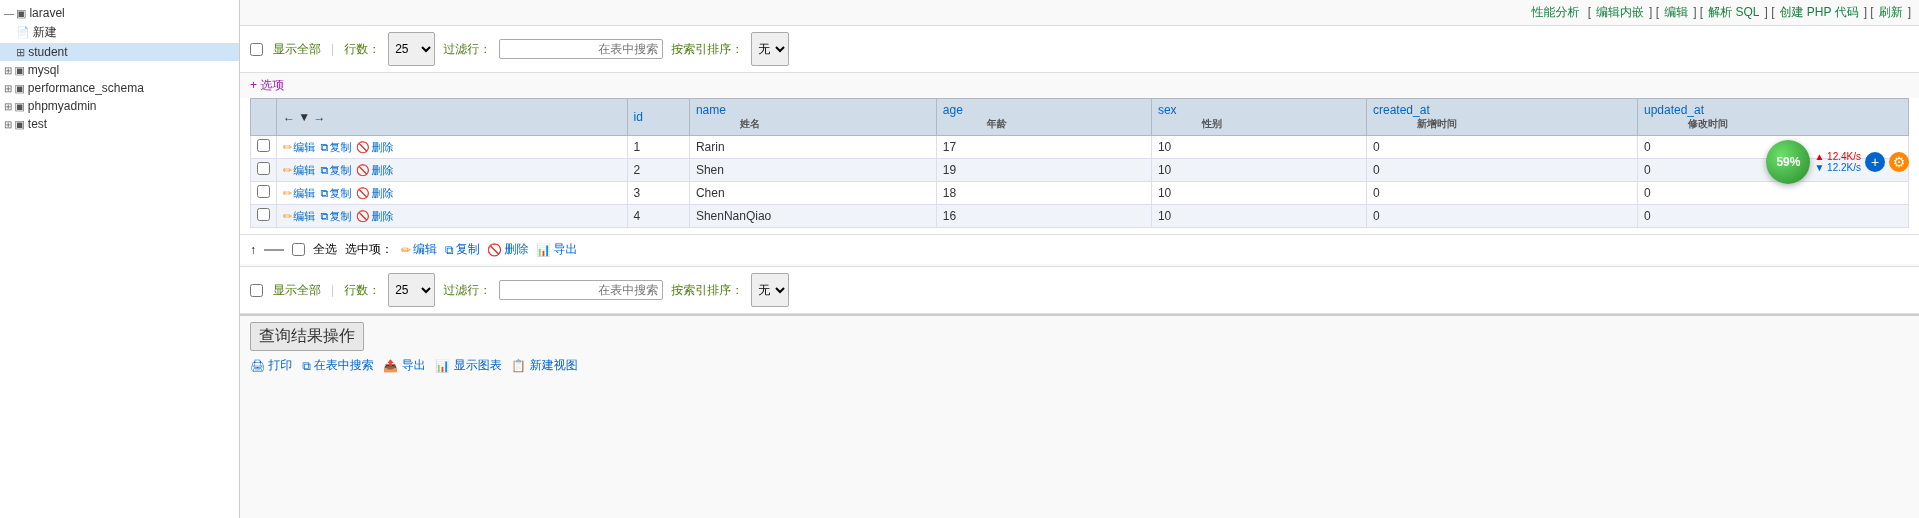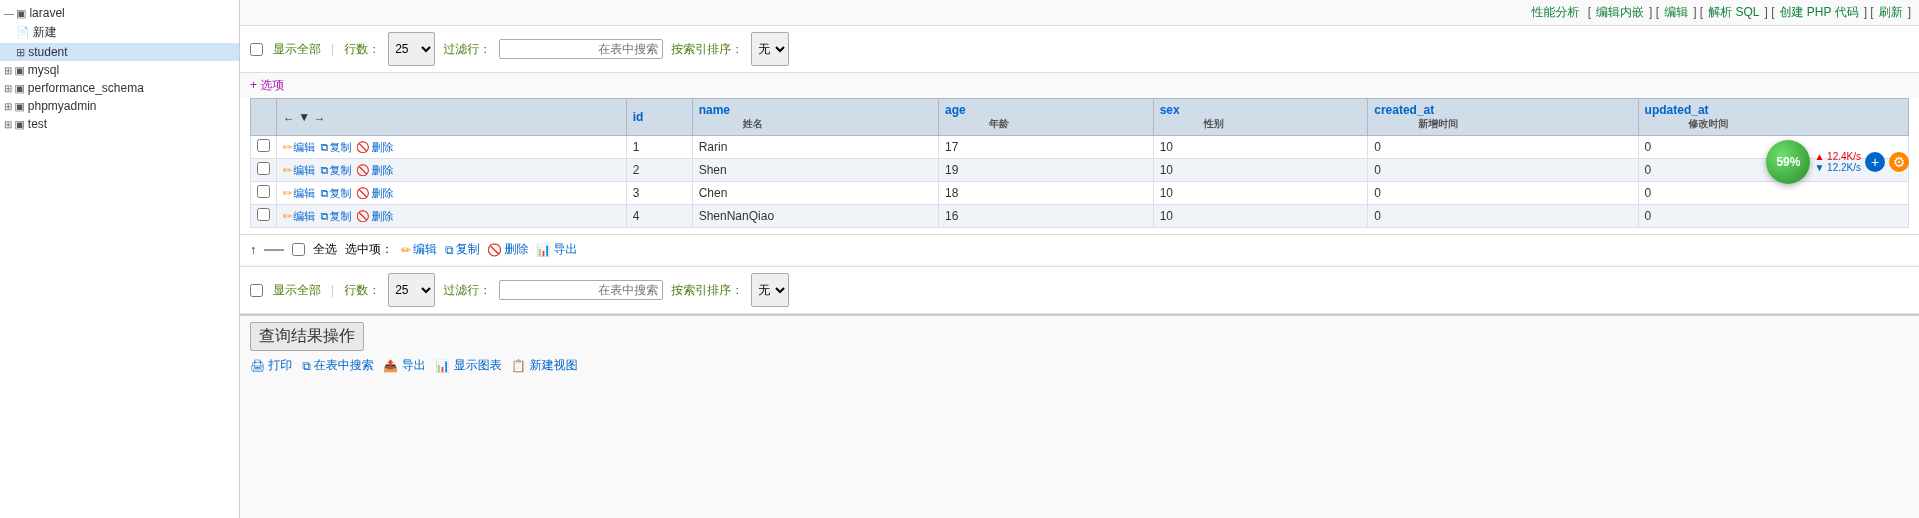--- a/index.html
+++ b/index.html
@@ -100,21 +100,21 @@
     .data-table thead tr {
       background: #d0dce8;
     }
     .data-table thead th {
       padding: 4px 6px;
       border: 1px solid #b0b8c8;
       text-align: left;
       white-space: nowrap;
       color: #333;
     }
-    .data-table thead th .col-main { font-weight: bold; color: #06c; }
+    .data-table thead th .col-main { font-weight: normal; color: #06c; }
     .data-table thead th .col-sub { font-size: 10px; color: #555; display: block; margin-left: 44px; }
     .data-table tbody tr { background: #fff; }
     .data-table tbody tr:nth-child(even) { background: #f0f4f8; }
     .data-table tbody td {
       padding: 3px 6px;
       border: 1px solid #dde;
       white-space: nowrap;
       color: #333;
     }
     .data-table td.actions { white-space: nowrap; }

